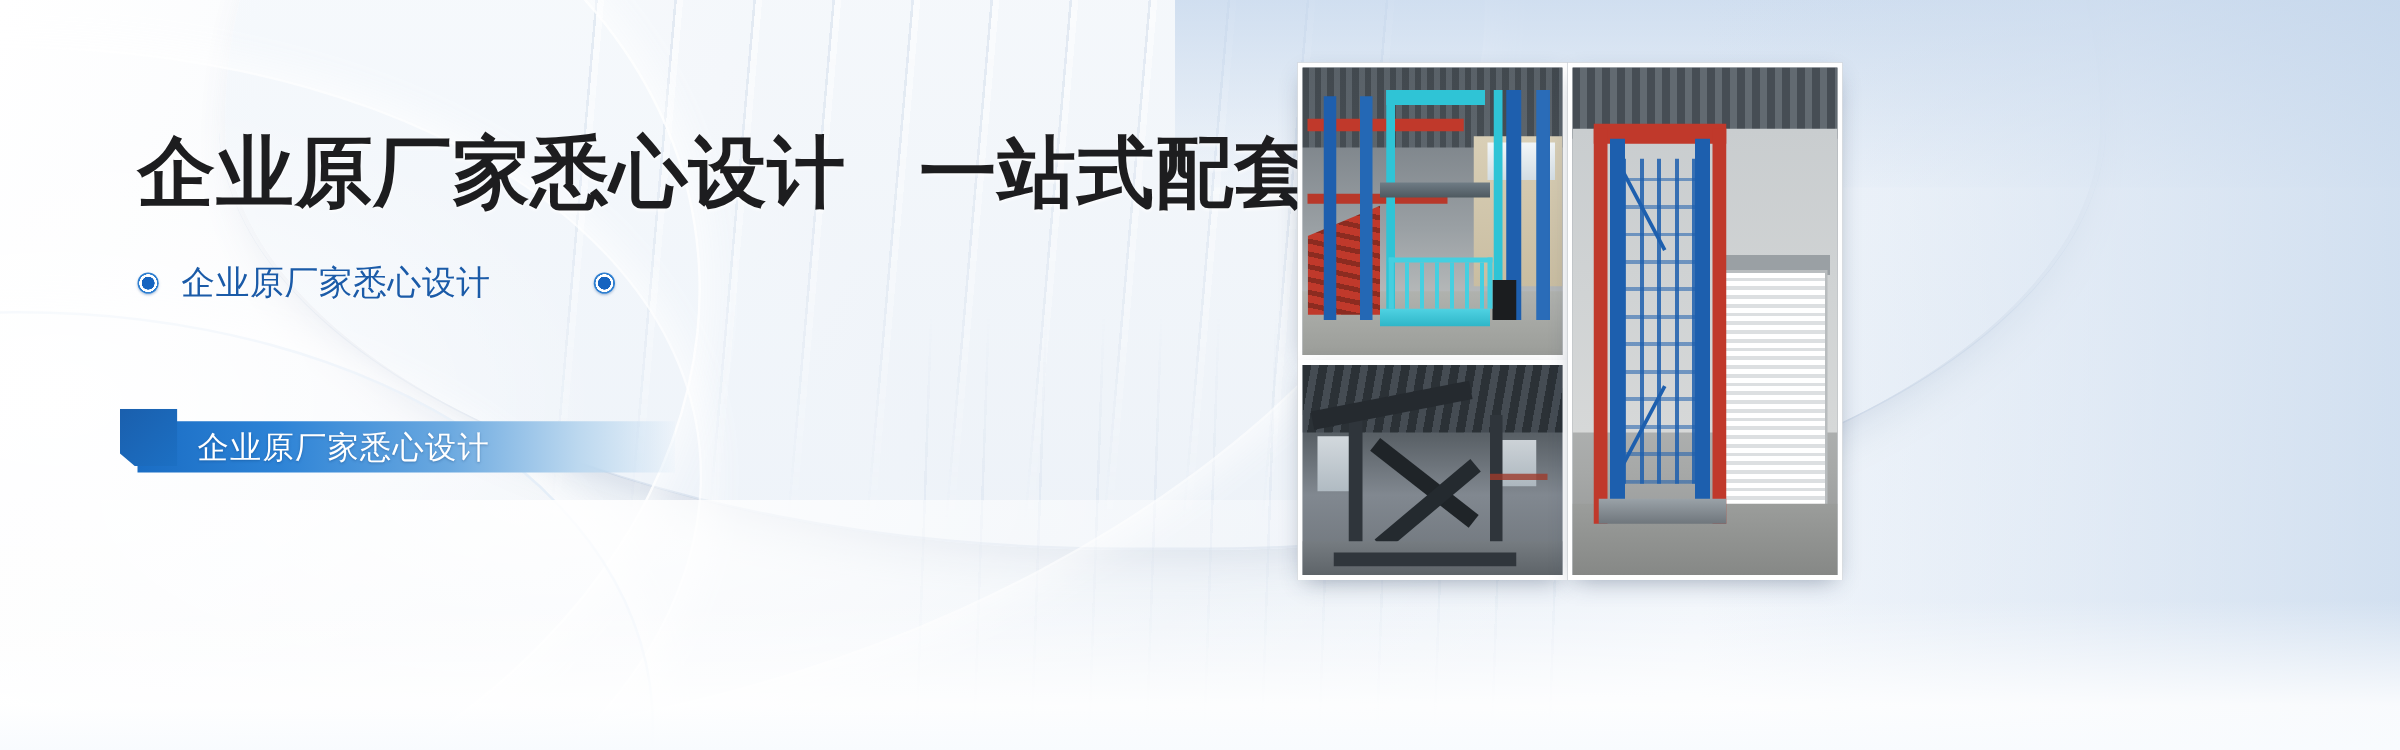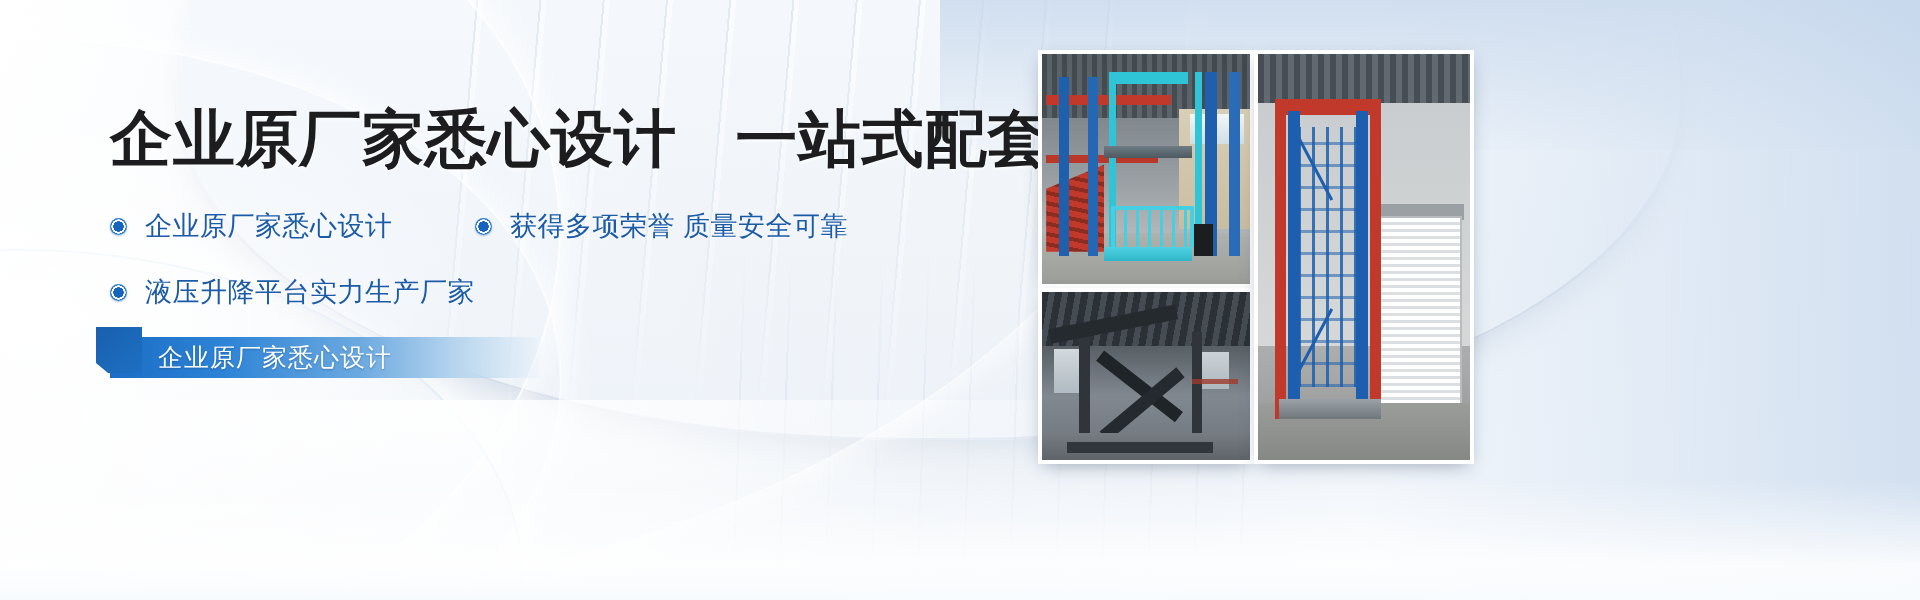--- a/index.html
+++ b/index.html
@@ -263,29 +263,24 @@
 
     <div class="features">
 
       <div class="feat-row">
         <div class="feat col1">
           <span class="dot"></span>
           <span class="feat-label">企业原厂家悉心设计</span>
         </div>
         <div class="feat col2">
           <span class="dot"></span>
-          <span class="feat-label">获得多项荣誉 质量安全可靠</span>
         </div>
       </div>
 
       <div class="feat-row">
-        <div class="feat col1">
-          <span class="dot"></span>
-          <span class="feat-label">液压升降平台实力生产厂家</span>
-        </div>
       </div>
 
     </div>
 
     <div class="ribbon">
       <span class="ribbon-tab"></span>
       <span class="ribbon-label">企业原厂家悉心设计</span>
     </div>
 
   </div>

